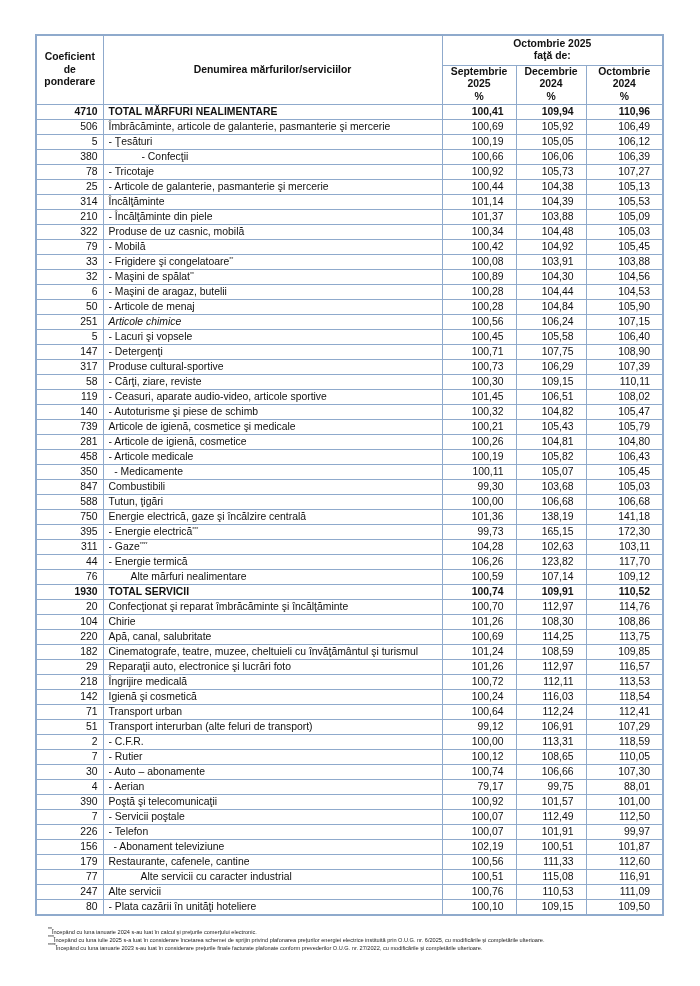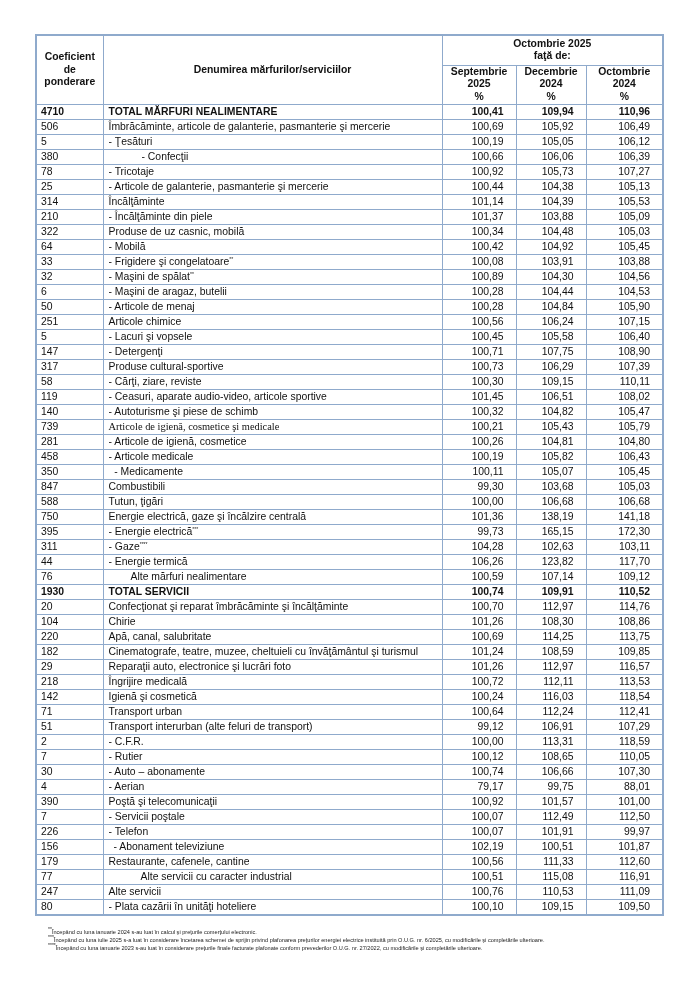--- a/index.html
+++ b/index.html
@@ -2,21 +2,21 @@
 <html><head>
 <meta charset="utf-8">
 <style>
   html, body { margin:0; padding:0; background:#ffffff; }
   body { width:700px; height:986px; position:relative; font-family:"Liberation Sans", sans-serif; color:#111; overflow:hidden; }
   .table-wrap { position:absolute; left:35px; top:34px; width:627px; }
   table { border-collapse:collapse; width:627px; table-layout:fixed; font-size:10.4px; }
   td, th { border:1px solid #8faacc; padding:0 4px; height:14px; line-height:14px; white-space:nowrap; overflow:hidden; }
   th { font-weight:bold; text-align:center; line-height:12.5px;margin-top:48px; }
   col.c-coef { width:67px; } col.c-name { width:339px; } col.c-v1 { width:74px; } col.c-v2 { width:70px; } col.c-v3 { width:77px; }
-  td.coef { padding-right:5px; }
+  td.coef { text-align:right; padding-right:5px; }
   td.name { text-align:left; padding-left:5px; }
   td.val { text-align:right; padding-right:12px; }
   tr.total td { font-weight:bold; }
   .outer { border:2px solid #8faacc; }
   .footnotes { position:absolute; left:48px; top:928px; width:630px; font-size:5.6px; line-height:8px; color:#222; }
   .footnotes div { white-space:nowrap; }
   sup.fn { font-size:5px; vertical-align:super; line-height:0; }
 </style>
 </head>
 <body>
@@ -119,21 +119,21 @@
           <td class="val"><span>105,09</span></td>
         </tr>
         <tr>
           <td class="coef"><span>322</span></td>
           <td class="name" style="white-space: pre;"><span>Produse de uz casnic, mobilă</span></td>
           <td class="val"><span>100,34</span></td>
           <td class="val"><span>104,48</span></td>
           <td class="val"><span>105,03</span></td>
         </tr>
         <tr>
-          <td class="coef"><span>64</span></td>
+          <td class="coef"><span>79</span></td>
           <td class="name" style="white-space: pre;"><span>- Mobilă</span></td>
           <td class="val"><span>100,42</span></td>
           <td class="val"><span>104,92</span></td>
           <td class="val"><span>105,45</span></td>
         </tr>
         <tr>
           <td class="coef"><span>33</span></td>
           <td class="name" style="white-space: pre;"><span>- Frigidere şi congelatoare</span><sup class="fn">**</sup></td>
           <td class="val"><span>100,08</span></td>
           <td class="val"><span>103,91</span></td>
@@ -155,21 +155,21 @@
         </tr>
         <tr>
           <td class="coef"><span>50</span></td>
           <td class="name" style="white-space: pre;"><span>- Articole de menaj</span></td>
           <td class="val"><span>100,28</span></td>
           <td class="val"><span>104,84</span></td>
           <td class="val"><span>105,90</span></td>
         </tr>
         <tr>
           <td class="coef"><span>251</span></td>
-          <td class="name" style="white-space: pre;"><span>Articole chimice</span></td>
+          <td class="name" style="white-space: pre; font-style: italic;"><span>Articole chimice</span></td>
           <td class="val"><span>100,56</span></td>
           <td class="val"><span>106,24</span></td>
           <td class="val"><span>107,15</span></td>
         </tr>
         <tr>
           <td class="coef"><span>5</span></td>
           <td class="name" style="white-space: pre;"><span>- Lacuri şi vopsele</span></td>
           <td class="val"><span>100,45</span></td>
           <td class="val"><span>105,58</span></td>
           <td class="val"><span>106,40</span></td>
@@ -204,21 +204,21 @@
         </tr>
         <tr>
           <td class="coef"><span>140</span></td>
           <td class="name" style="white-space: pre;"><span>- Autoturisme şi piese de schimb</span></td>
           <td class="val"><span>100,32</span></td>
           <td class="val"><span>104,82</span></td>
           <td class="val"><span>105,47</span></td>
         </tr>
         <tr>
           <td class="coef"><span>739</span></td>
-          <td class="name" style="white-space: pre; font-family: Liberation Serif, serif;"><span>Articole de igienă, cosmetice şi medicale</span></td>
+          <td class="name" style="white-space: pre;"><span>Articole de igienă, cosmetice şi medicale</span></td>
           <td class="val"><span>100,21</span></td>
           <td class="val"><span>105,43</span></td>
           <td class="val"><span>105,79</span></td>
         </tr>
         <tr>
           <td class="coef"><span>281</span></td>
           <td class="name" style="white-space: pre;"><span>- Articole de igienă, cosmetice</span></td>
           <td class="val"><span>100,26</span></td>
           <td class="val"><span>104,81</span></td>
           <td class="val"><span>104,80</span></td>

